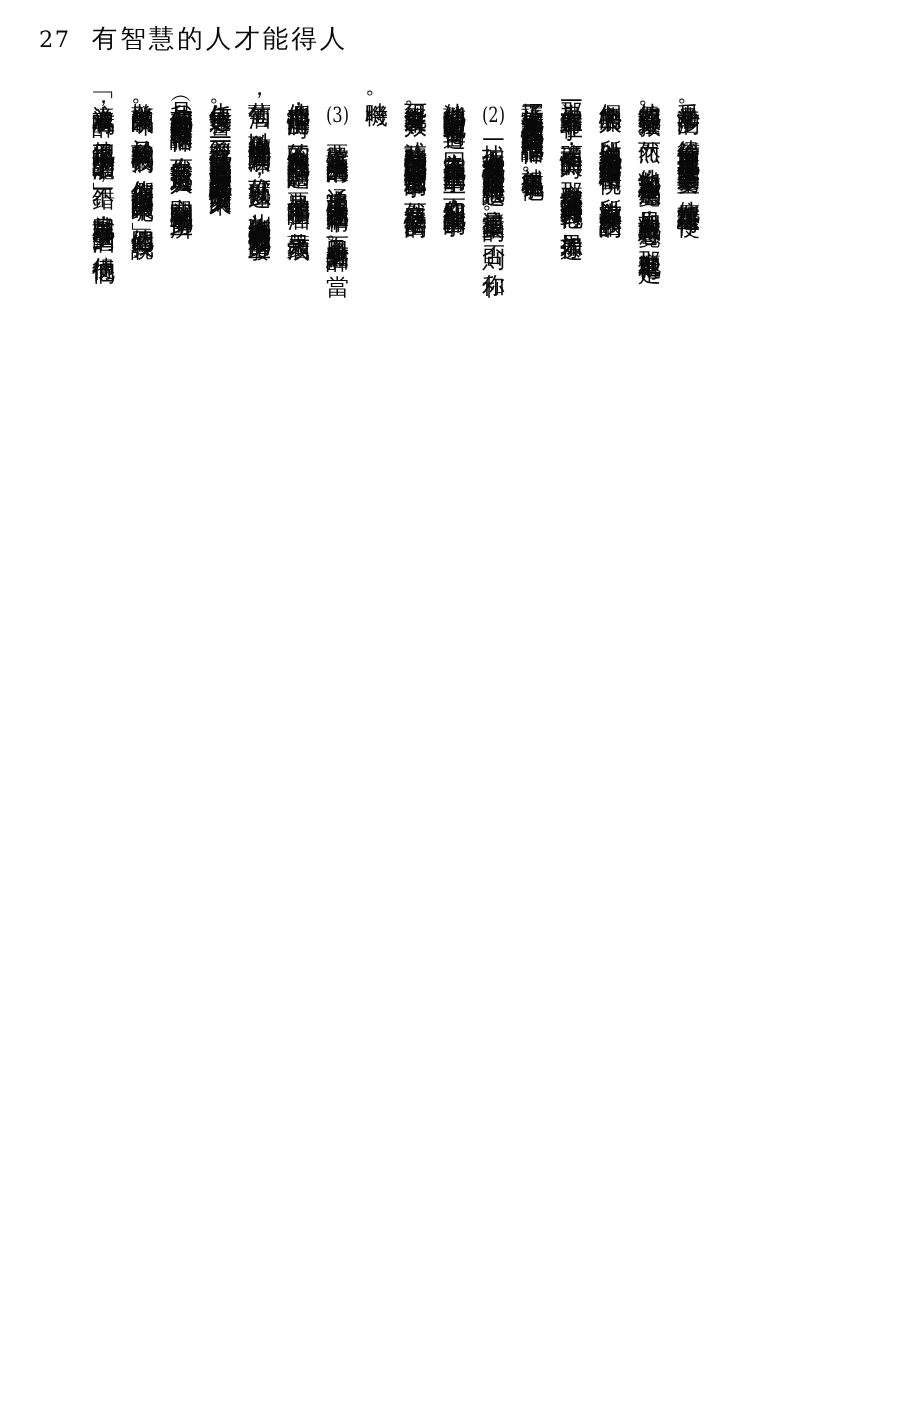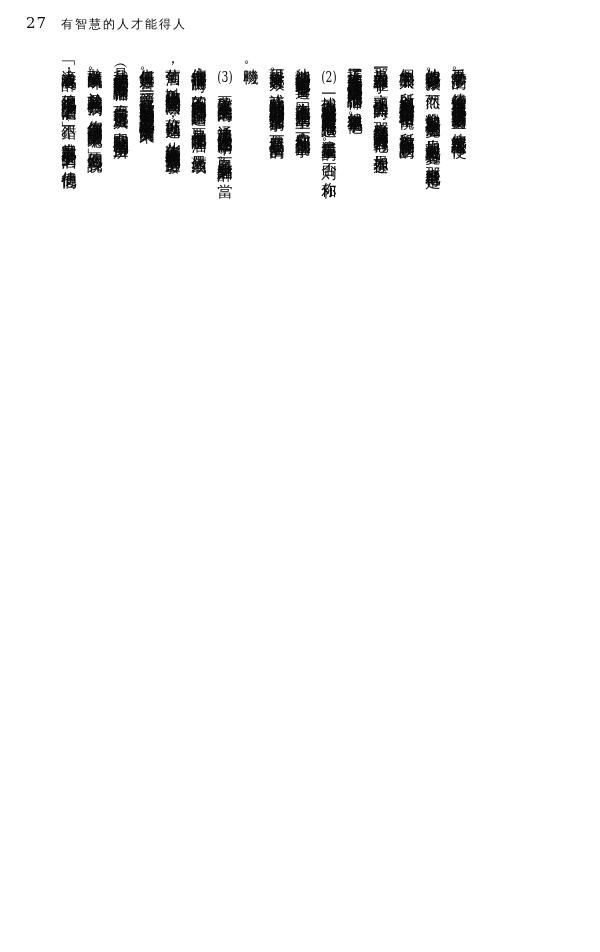--- a/index.html
+++ b/index.html
@@ -32,21 +32,21 @@
     align-items: baseline;
     gap: 14px;
     font-size: 15px;
     letter-spacing: 1px;
   }
   .header .folio {
     font-family: "DejaVu Serif", serif;
     font-size: 15px;
   }
   .header .head-title {
-    font-size: 12px;
+    font-size: 17px;
     letter-spacing: 2px;
   }
   
   .body-area {
     position: absolute;
     top: 56px;
     left: 20px;
     right: 14px;
     bottom: 16px;
     display: flex;

